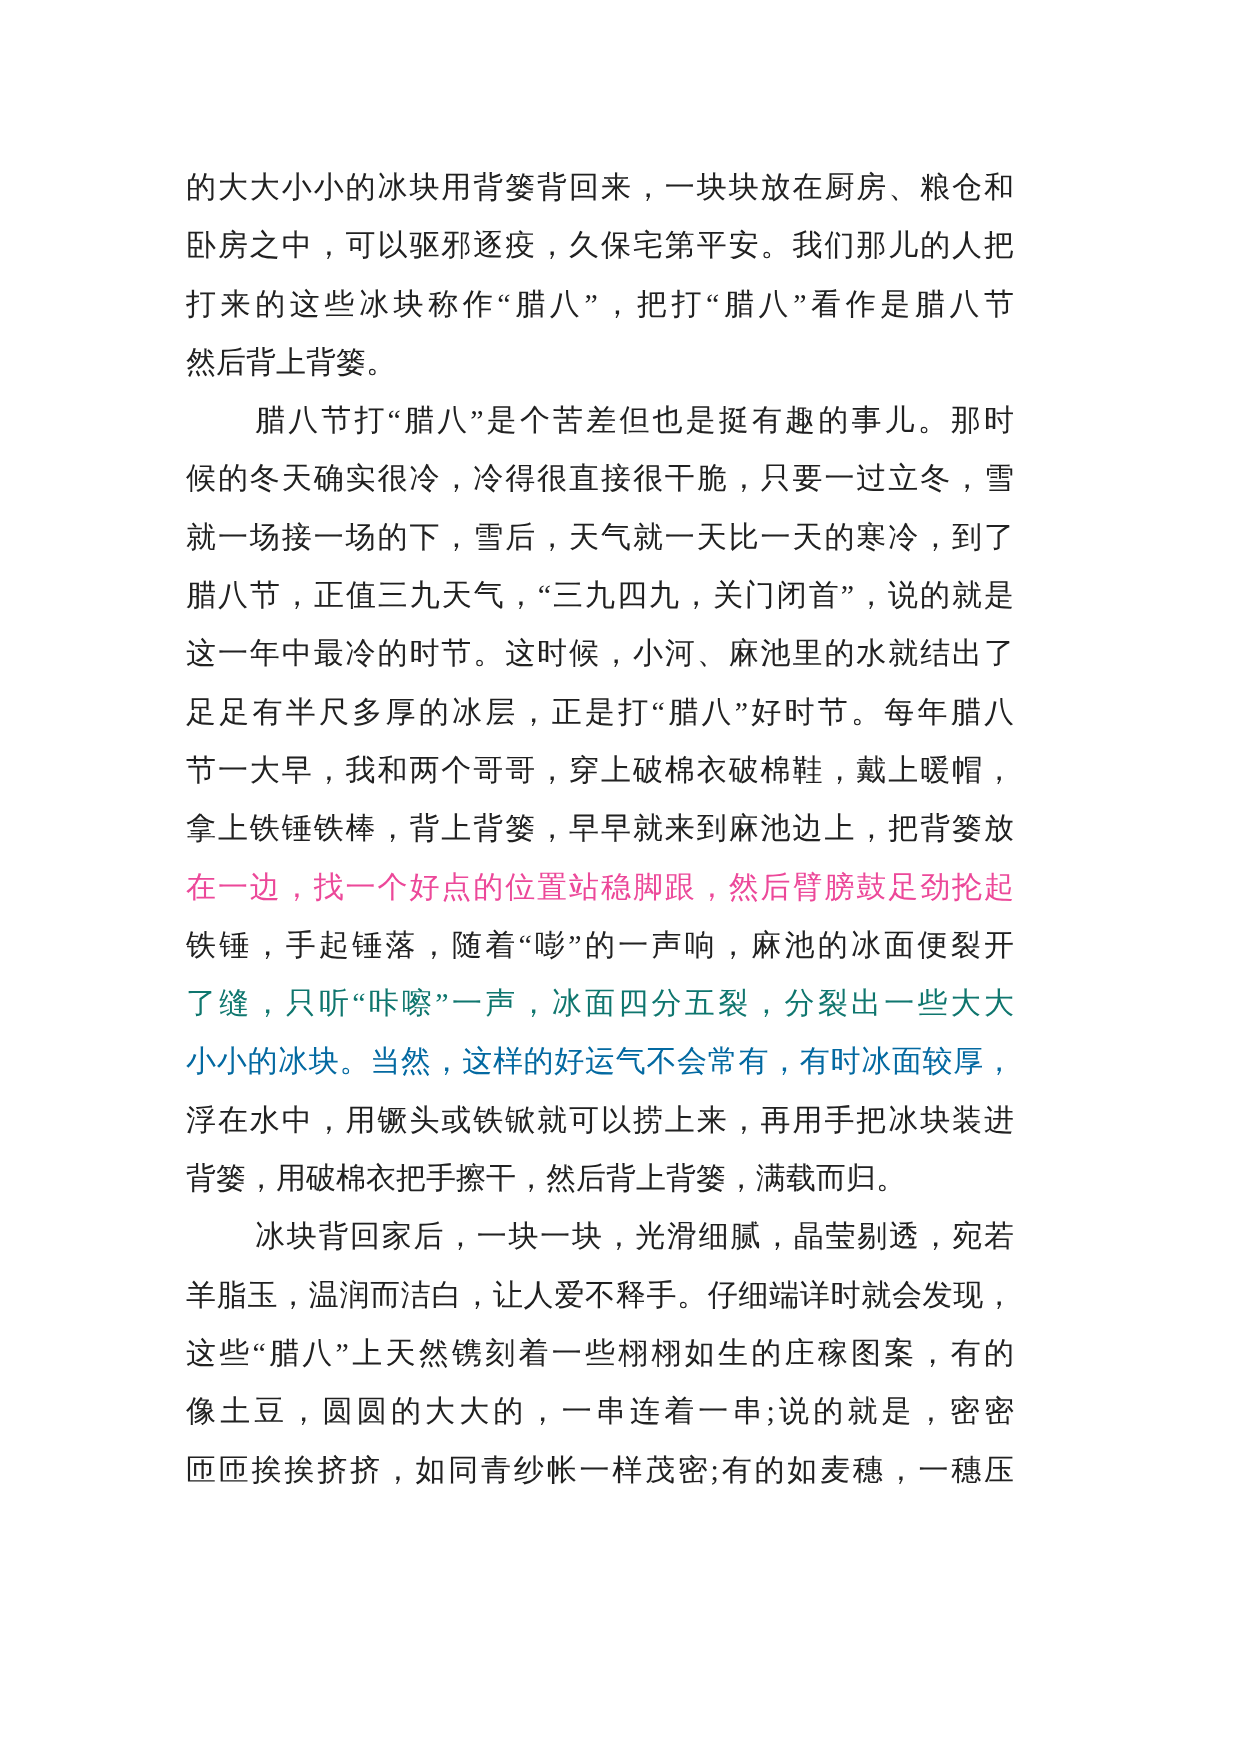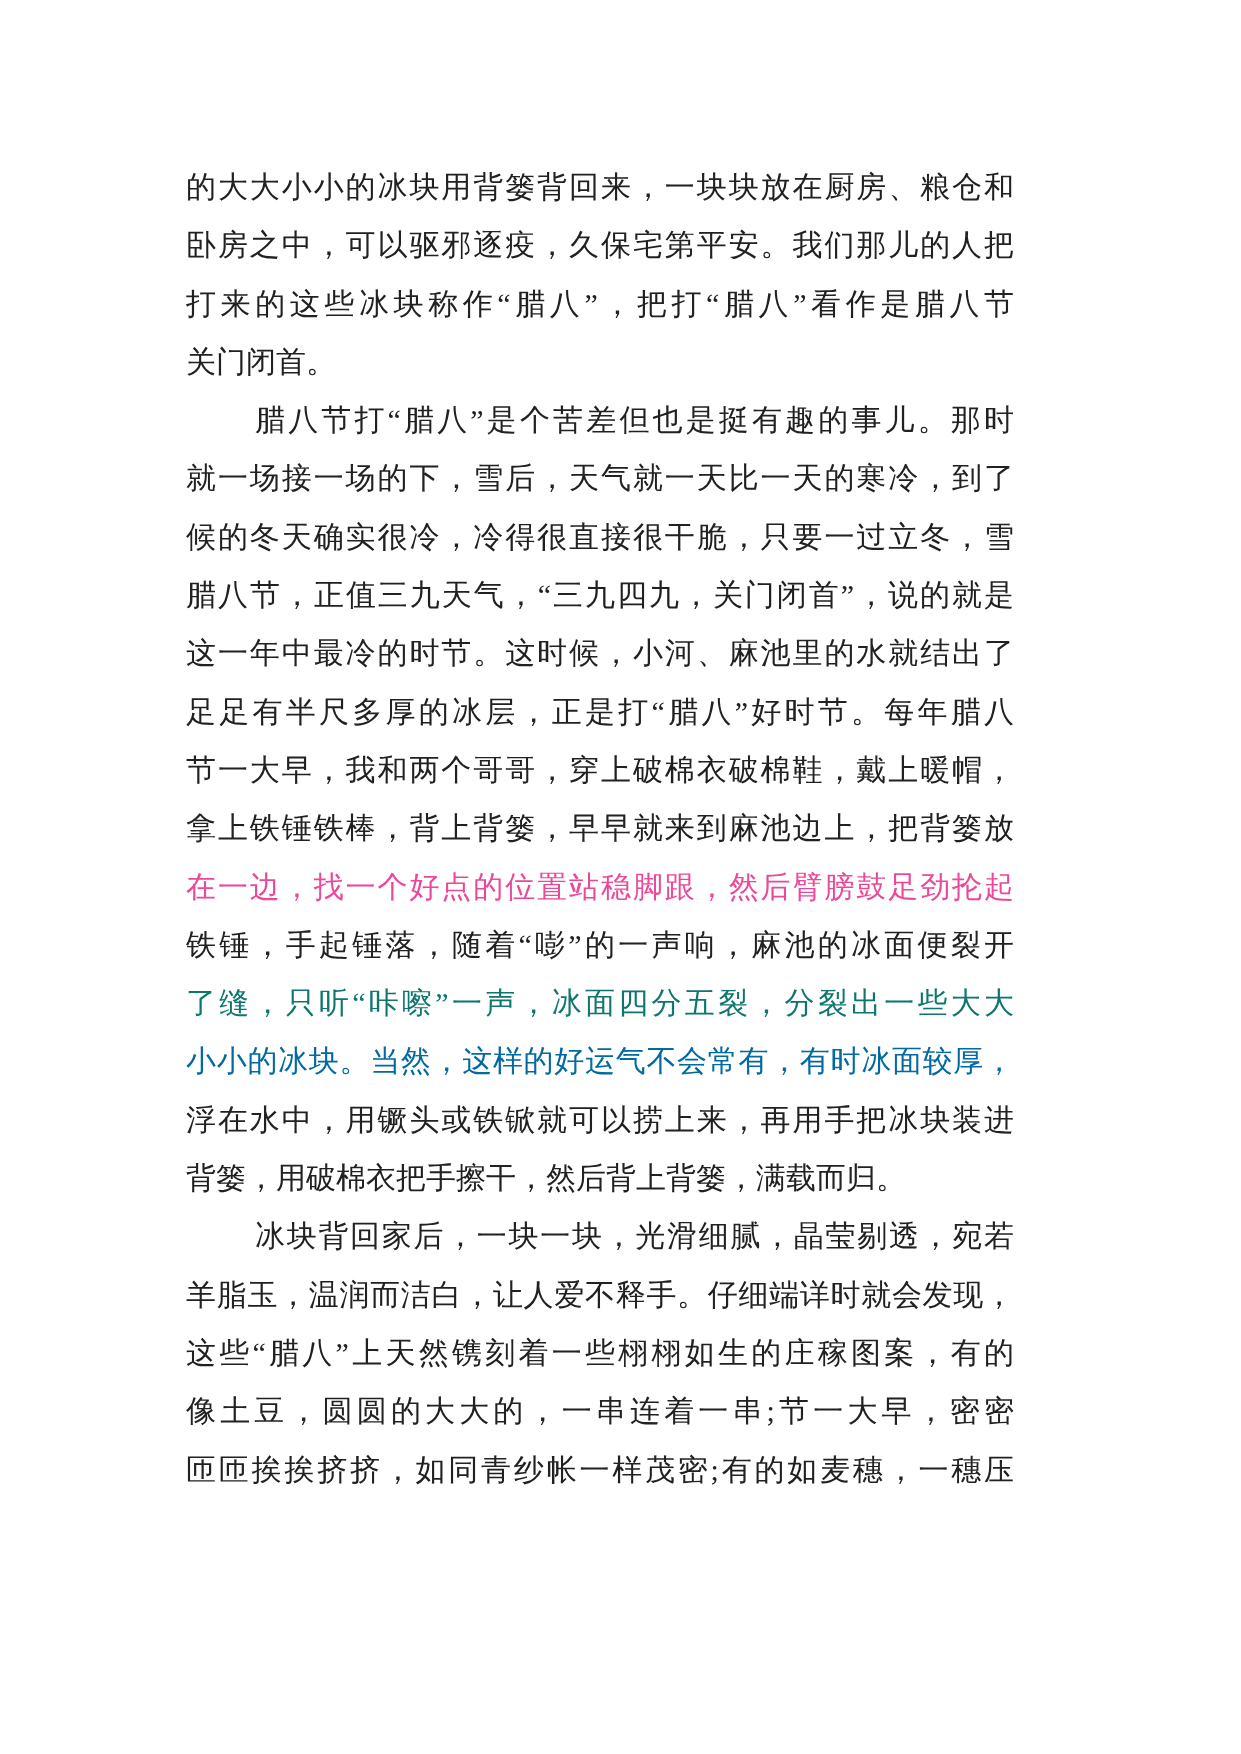--- a/index.html
+++ b/index.html
@@ -41,34 +41,34 @@
   }
 </style>
 </head>
 <body>
 
 <div class="page" style="background: rgb(255, 255, 255);">
   <div class="text-block" id="text-body">
       <div class="line" style="color: rgb(33, 33, 33);">的大大小小的冰块用背篓背回来，一块块放在厨房、粮仓和</div>
       <div class="line" style="color: rgb(33, 33, 33);">卧房之中，可以驱邪逐疫，久保宅第平安。我们那儿的人把</div>
       <div class="line" style="color: rgb(33, 33, 33);">打来的这些冰块称作“腊八”，把打“腊八”看作是腊八节</div>
-      <div class="line end" style="color: rgb(33, 33, 33);">关门闭首。</div>
+      <div class="line end" style="color: rgb(33, 33, 33);">然后背上背篓。</div>
       <div class="line indent" style="color: rgb(33, 33, 33);">腊八节打“腊八”是个苦差但也是挺有趣的事儿。那时</div>
+      <div class="line" style="color: rgb(33, 33, 33);">候的冬天确实很冷，冷得很直接很干脆，只要一过立冬，雪</div>
       <div class="line" style="color: rgb(33, 33, 33);">就一场接一场的下，雪后，天气就一天比一天的寒冷，到了</div>
-      <div class="line" style="color: rgb(33, 33, 33);">候的冬天确实很冷，冷得很直接很干脆，只要一过立冬，雪</div>
       <div class="line" style="color: rgb(33, 33, 33);">腊八节，正值三九天气，“三九四九，关门闭首”，说的就是</div>
       <div class="line" style="color: rgb(33, 33, 33);">这一年中最冷的时节。这时候，小河、麻池里的水就结出了</div>
       <div class="line" style="color: rgb(33, 33, 33);">足足有半尺多厚的冰层，正是打“腊八”好时节。每年腊八</div>
       <div class="line" style="color: rgb(33, 33, 33);">节一大早，我和两个哥哥，穿上破棉衣破棉鞋，戴上暖帽，</div>
       <div class="line" style="color: rgb(33, 33, 33);">拿上铁锤铁棒，背上背篓，早早就来到麻池边上，把背篓放</div>
       <div class="line" style="color: #ec4899;">在一边，找一个好点的位置站稳脚跟，然后臂膀鼓足劲抡起</div>
       <div class="line" style="color: rgb(33, 33, 33);">铁锤，手起锤落，随着“嘭”的一声响，麻池的冰面便裂开</div>
       <div class="line" style="color: #0f766e;">了缝，只听“咔嚓”一声，冰面四分五裂，分裂出一些大大</div>
       <div class="line" style="color: #0369a1;">小小的冰块。当然，这样的好运气不会常有，有时冰面较厚，</div>
       <div class="line" style="color: rgb(33, 33, 33);">浮在水中，用镢头或铁锨就可以捞上来，再用手把冰块装进</div>
       <div class="line end" style="color: rgb(33, 33, 33);">背篓，用破棉衣把手擦干，然后背上背篓，满载而归。</div>
       <div class="line indent" style="color: rgb(33, 33, 33);">冰块背回家后，一块一块，光滑细腻，晶莹剔透，宛若</div>
       <div class="line" style="color: rgb(33, 33, 33);">羊脂玉，温润而洁白，让人爱不释手。仔细端详时就会发现，</div>
       <div class="line" style="color: rgb(33, 33, 33);">这些“腊八”上天然镌刻着一些栩栩如生的庄稼图案，有的</div>
-      <div class="line" style="color: rgb(33, 33, 33);">像土豆，圆圆的大大的，一串连着一串;节一大早，密密</div>
+      <div class="line" style="color: rgb(33, 33, 33);">像土豆，圆圆的大大的，一串连着一串;说的就是，密密</div>
       <div class="line" style="color: rgb(33, 33, 33);">匝匝挨挨挤挤，如同青纱帐一样茂密;有的如麦穗，一穗压</div>
     </div>
 </div>
 
 </body></html>

